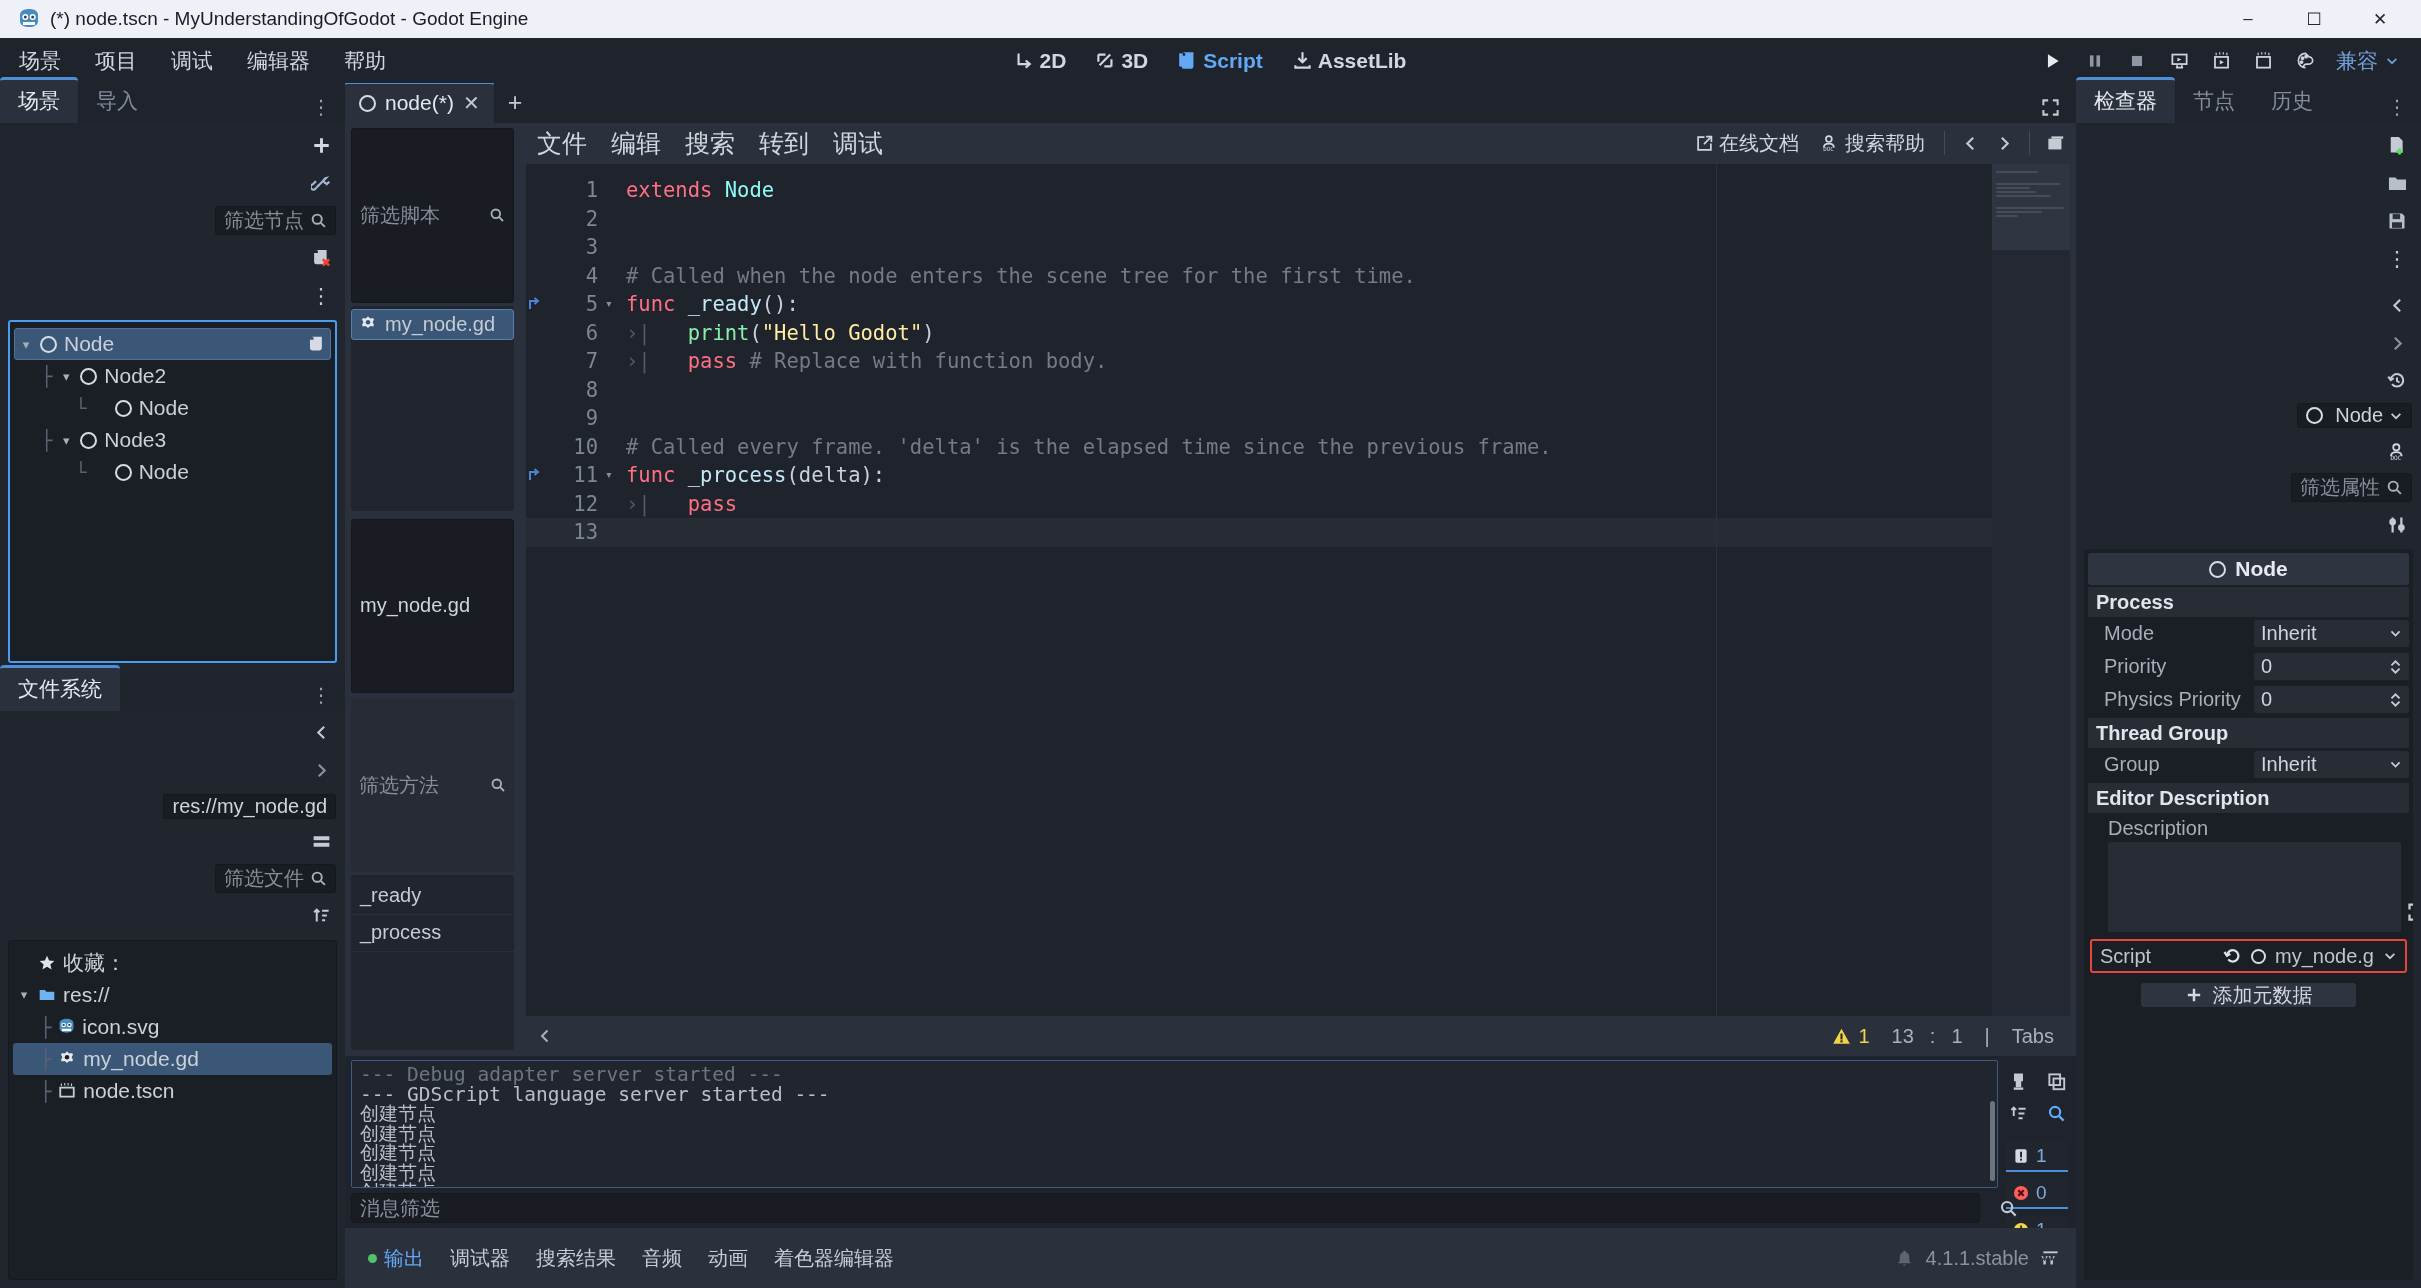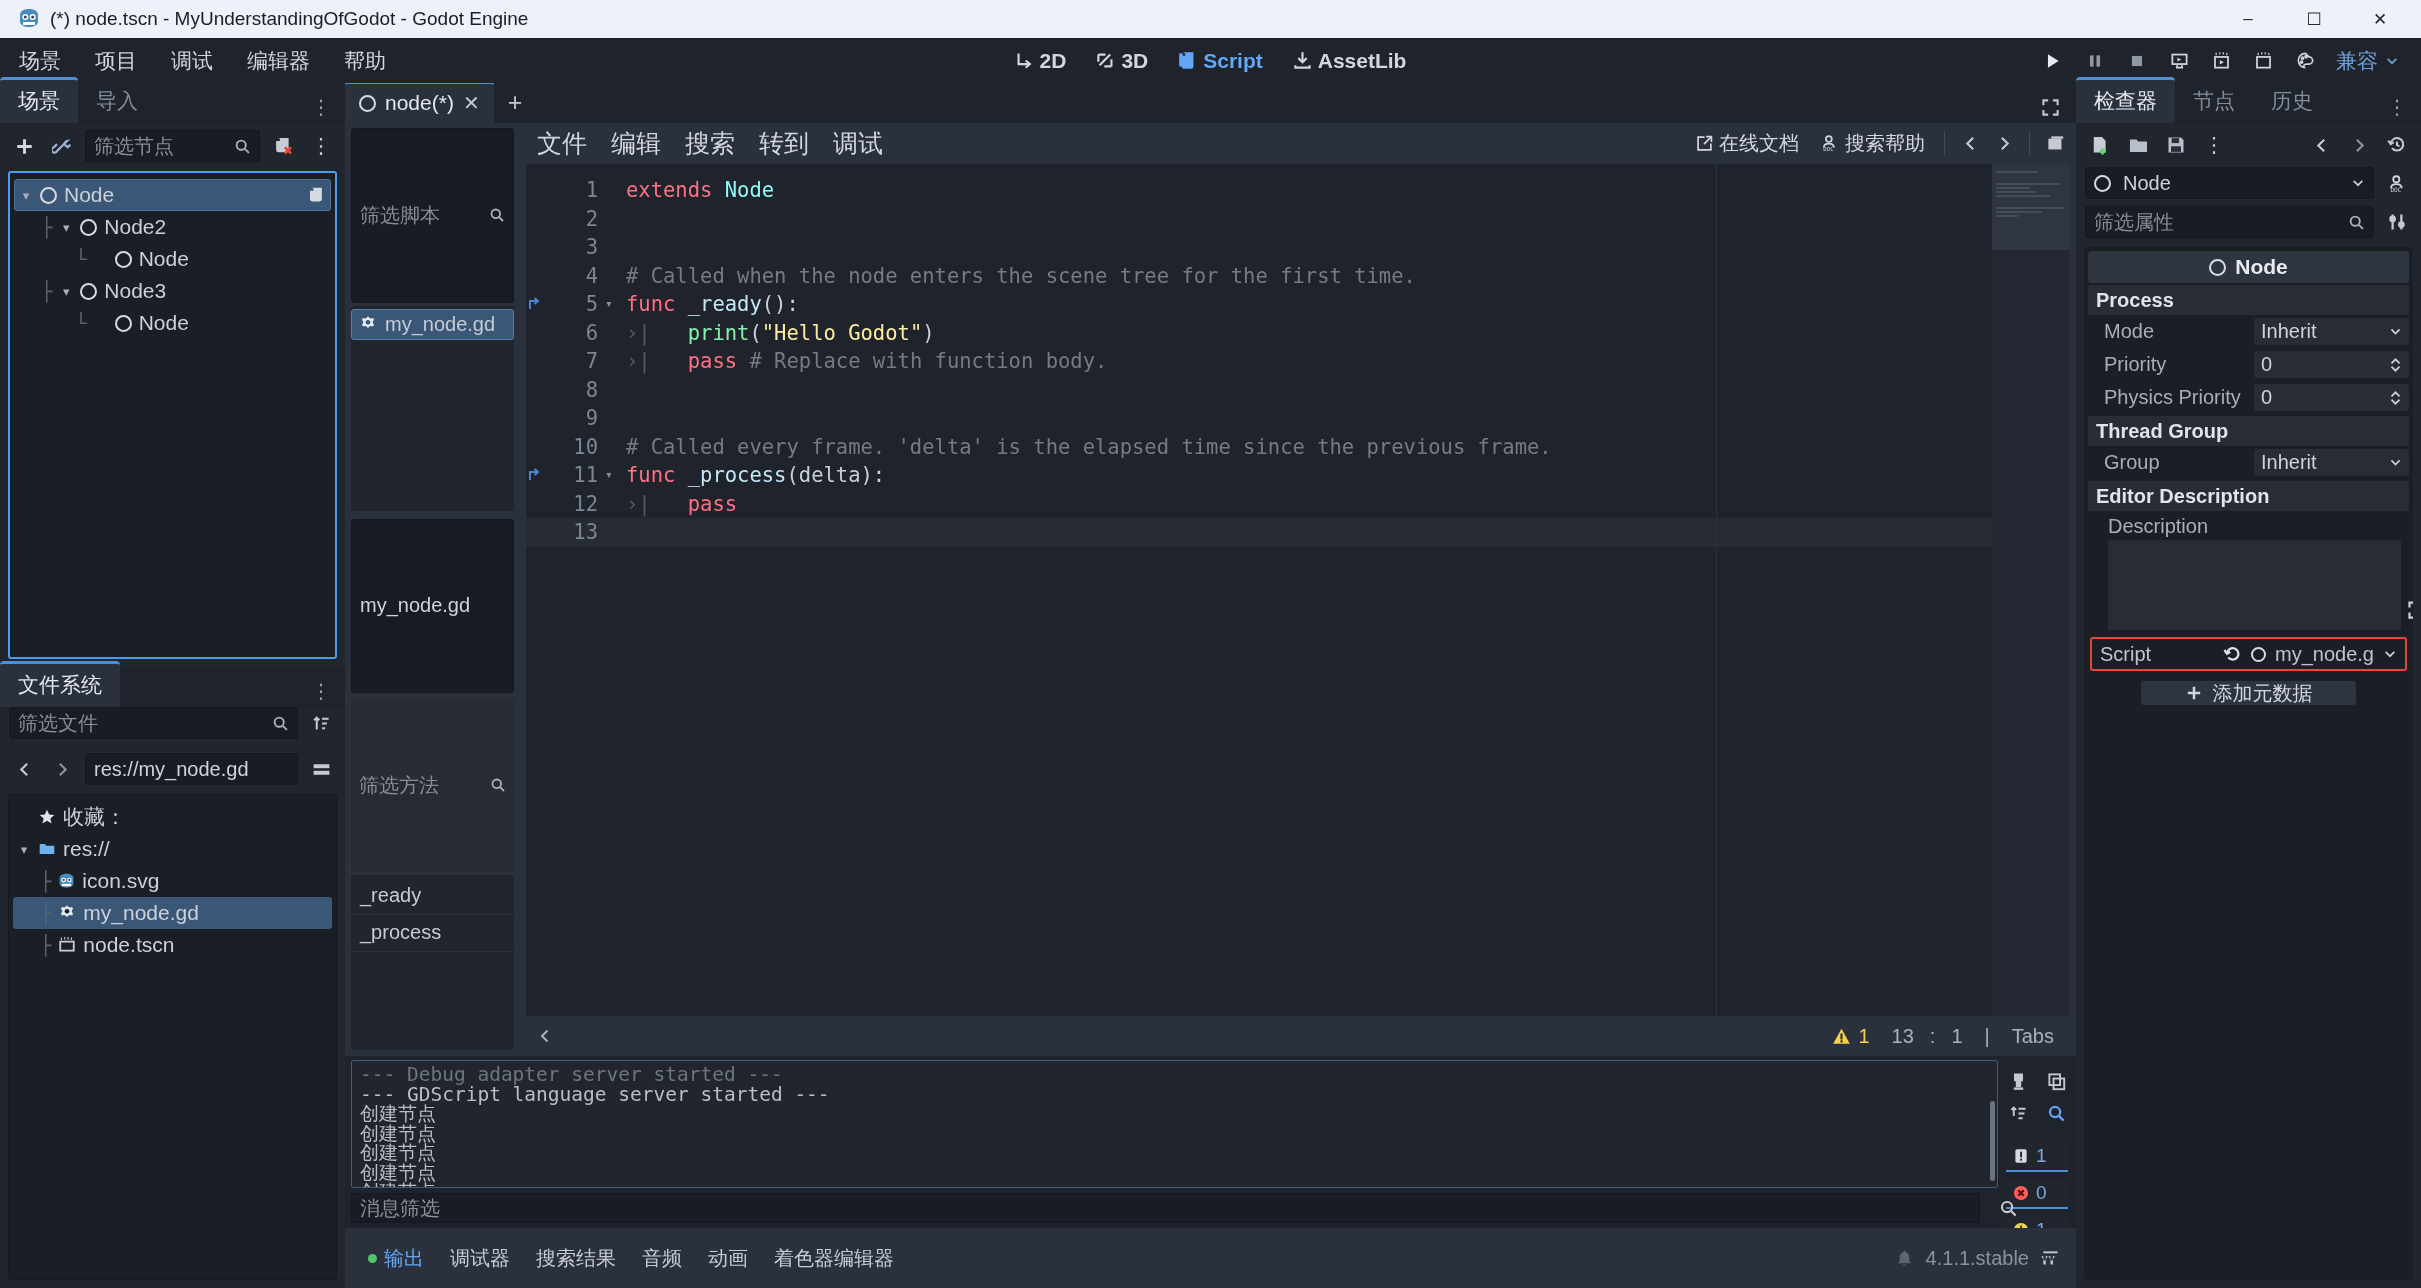--- a/index.html
+++ b/index.html
@@ -42,21 +42,21 @@
   
   #main { display:flex; height:1205px; align-items:stretch; }
   .dock { width:345px; display:flex; flex-direction:column; background:#21252d; }
 
   .docktabs { display:flex; height:40px; background:#1f232b; align-items:flex-end; position:relative; }
   .dtab { padding:7px 18px 8px; font-size:21px; color:#838c9c; background:transparent; }
   .dtab.active { color:#e4e8ef; background:#2b313c; border-top:3px solid #5majors; }
   .dtab.active { border-top:3px solid #4c8fd6; border-radius:4px 4px 0 0; }
   .dots { margin-left:auto; padding:0 14px 8px; color:#9aa2b0; font-size:20px; line-height:.8; letter-spacing:0; }
 
-  .toolrow { display:flex; align-items:center; gap:8px; padding:7px 9px; }
+  .toolrow { display:flex; align-items:flex-end; gap:8px; padding:7px 9px;flex-direction:column; }
   .ibtn { width:30px; height:30px; display:flex; align-items:center; justify-content:center; border-radius:3px; color:#c5cad3; }
   .field {
     flex:1; background:#191c22; border:1px solid #14171c; border-radius:3px;
     height:32px; display:flex; align-items:center; padding:0 8px; gap:6px;
     font-size:20px; color:#8a919d;
   }
   .field .ph { flex:1; color:#868d99; }
   .field .val { flex:1; color:#cfd4dc; }
 
   .treebox { flex:1; margin:2px 8px 8px; background:#1a1e25; border:2px solid #4b9bf0; border-radius:3px; padding:6px 4px; }
@@ -346,55 +346,55 @@
           <span class="nodeicon"></span>
           <span>Node</span>
         </div>
       </div>
 
     <div class="docktabs">
       <span class="dtab active">文件系统</span>
       <span class="dots">⋮</span>
     </div>
 
+    <div class="toolrow">
+      <span class="ibtn">
+        <svg width="17" height="17" viewBox="0 0 16 16" fill="none" stroke="#c5cad3" stroke-width="2">
+            <path d="M10.5 2.5 L5 8 L10.5 13.5"></path>
+          </svg>
+      </span>
+      <span class="ibtn">
+        <svg width="17" height="17" viewBox="0 0 16 16" fill="none" stroke="#8b929e" stroke-width="2">
+            <path d="M5.5 2.5 L11 8 L5.5 13.5"></path>
+          </svg>
+      </span>
+      <span class="field">
+        <span class="val">res://my_node.gd</span>
+      </span>
+      <span class="ibtn">
+        <svg width="21" height="21" viewBox="0 0 16 16">
+            <rect x="2" y="4" width="12" height="3" fill="#c5cad3"></rect>
+            <rect x="2" y="9" width="12" height="3" fill="#c5cad3"></rect>
+          </svg>
+      </span>
+    </div>
+
     <div class="toolrow" style="padding-top:0">
       <span class="field">
         <span class="ph">筛选文件</span>
         <svg width="17" height="17" viewBox="0 0 16 16" fill="none" stroke="#aab1bd" stroke-width="1.8">
             <circle cx="6.8" cy="6.8" r="4.3"></circle>
             <path d="M10.2 10.2 L14 14"></path>
           </svg>
       </span>
       <span class="ibtn">
         <svg width="19" height="19" viewBox="0 0 16 16" fill="none" stroke="#c5cad3" stroke-width="1.7">
           <path d="M4 13 L4 3 M1.8 5.2 L4 3 L6.2 5.2"></path>
             <path d="M8.5 4 L14 4 M8.5 8 L12.5 8 M8.5 12 L11 12"></path>
         </svg>
-      </span>
-    </div>
-
-    <div class="toolrow">
-      <span class="ibtn">
-        <svg width="17" height="17" viewBox="0 0 16 16" fill="none" stroke="#c5cad3" stroke-width="2">
-            <path d="M10.5 2.5 L5 8 L10.5 13.5"></path>
-          </svg>
-      </span>
-      <span class="ibtn">
-        <svg width="17" height="17" viewBox="0 0 16 16" fill="none" stroke="#8b929e" stroke-width="2">
-            <path d="M5.5 2.5 L11 8 L5.5 13.5"></path>
-          </svg>
-      </span>
-      <span class="field">
-        <span class="val">res://my_node.gd</span>
-      </span>
-      <span class="ibtn">
-        <svg width="21" height="21" viewBox="0 0 16 16">
-            <rect x="2" y="4" width="12" height="3" fill="#c5cad3"></rect>
-            <rect x="2" y="9" width="12" height="3" fill="#c5cad3"></rect>
-          </svg>
       </span>
     </div>
 
     <div class="filesbox" id="files-tree">
         <div class="trow">
           <span class="caret"></span>
           <span>
             <svg width="18" height="18" viewBox="0 0 16 16">
               <path d="M8 1.5 L9.9 5.8 L14.5 6.2 L11 9.3 L12.1 13.8 L8 11.4 L3.9 13.8 L5 9.3 L1.5 6.2 L6.1 5.8 Z" fill="#dfe3ea"></path>
             </svg>

